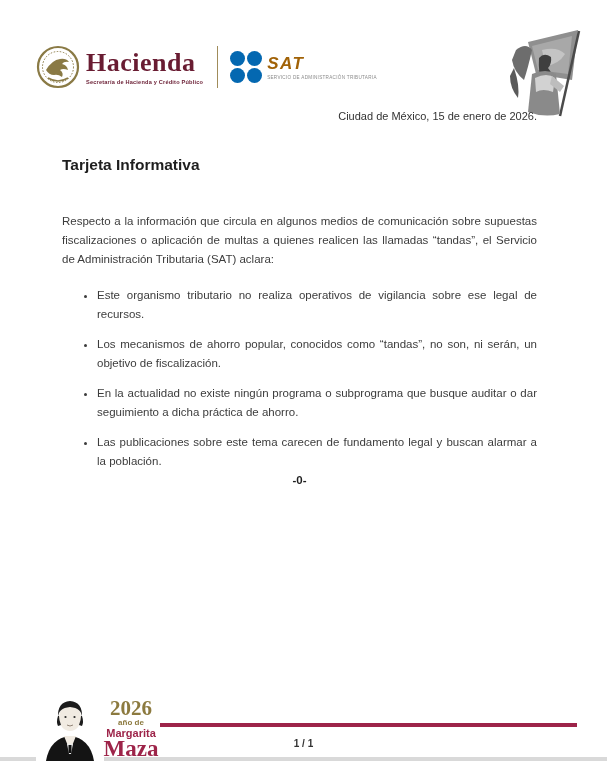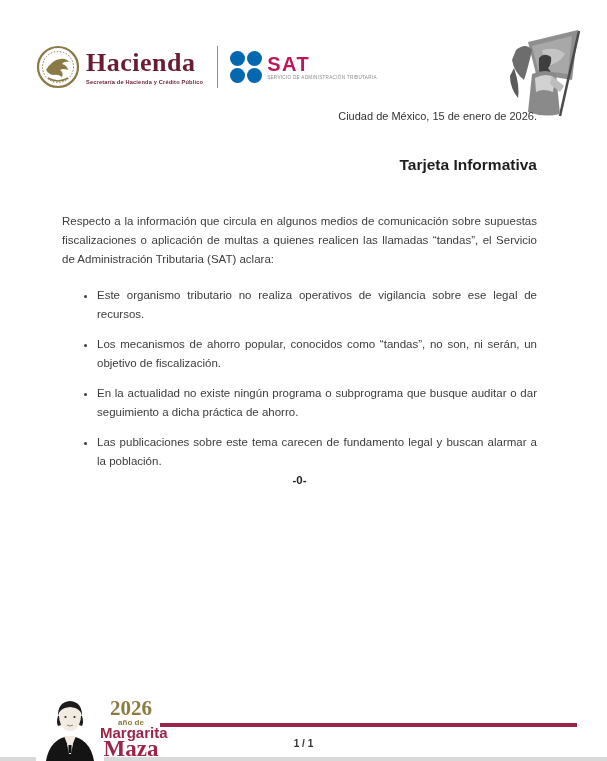--- a/index.html
+++ b/index.html
@@ -12,46 +12,46 @@
   .seal{width:44px;height:46px;}
   .hac-text{margin-left:6px;display:flex;flex-direction:column;}
   .hac-name{font-family:"Liberation Serif","DejaVu Serif",serif;font-weight:bold;
     font-size:26px;line-height:26px;color:#691c32;letter-spacing:.5px;}
   .hac-sub{font-size:5.6px;font-weight:bold;color:#691c32;margin-top:3px;letter-spacing:.2px;}
   .logo-divider{width:1px;height:42px;background:#a08c5a;margin:0 12px 0 14px;}
   .sat-group{display:flex;align-items:center;}
   .sat-dots{display:grid;grid-template-columns:15px 15px;grid-gap:2px;margin-right:5px;}
   .sat-dot{width:15px;height:15px;border-radius:50%;background:#0468b1;}
   .sat-text{display:flex;flex-direction:column;}
-  .sat-name{font-size:20px;line-height:18px;font-weight:bold;
-    color:#be185d;letter-spacing:1.5px;}
+  .sat-name{font-size:17px;line-height:18px;font-weight:bold;font-style:italic;
+    color:#a16207;letter-spacing:1.5px;}
   .sat-sub{font-size:4.6px;color:#8a8a8a;letter-spacing:.3px;margin-top:2px;}
   .flag-art{position:absolute;top:28px;left:502px;width:84px;height:92px;}
   
   .date{position:absolute;top:110px;left:62px;right:70px;text-align:right;
     font-size:11px;color:#333;}
-  .doc-title{position:absolute;top:156px;left:62px;right:70px;text-align:right;
+  .doc-title{position:absolute;top:156px;left:62px;right:70px;text-align:left;
     font-size:15.5px;font-weight:bold;color:#1e1e1e;}
   
   .body{position:absolute;top:188px;left:62px;right:70px;font-size:11.5px;
     line-height:19px;text-align:justify;color:#3c3c3c;margin-top:24px;}
   .body p{margin:0;}
   .body ul{margin:17px 0 0 0;padding:0 0 0 35px;}
   .body li{margin:0 0 11px 0;text-align:justify;}
   .body li:last-child{margin-bottom:0;}
   .closing{margin-top:12px;}
   .end-mark{margin-top:8px;text-align:center;font-weight:bold;color:#1e1e1e;}
   
   .footer-line{position:absolute;top:723px;left:160px;right:30px;height:4px;background:#9d2449;}
   .portrait{position:absolute;top:692px;left:36px;width:68px;height:69px;z-index:2;}
   .yearblock{position:absolute;top:699px;left:100px;width:62px;text-align:center;z-index:2;}
   .yb-year{font-family:"Liberation Serif","DejaVu Serif",serif;font-weight:bold;
     font-size:21px;line-height:19px;color:#8c7a3f;}
   .yb-cap{font-size:8px;font-weight:bold;color:#8c7a3f;line-height:9px;}
-  .yb-first{font-size:15px;font-weight:bold;color:#9d2449;line-height:12px;}
+  .yb-first{font-size:11px;font-weight:bold;color:#9d2449;line-height:12px;}
   .yb-last{font-family:"Liberation Serif","DejaVu Serif",serif;font-weight:bold;
     font-size:23px;line-height:20px;color:#9d2449;}
   .pageno{position:absolute;top:738px;left:0;right:0;text-align:center;
     font-size:10px;font-weight:bold;color:#333;}
   .bottom-strip{position:absolute;bottom:0;left:0;right:0;height:4px;background:#d9d9d9;}
 </style>
 </head>
 <body>
 
 <div class="page">

